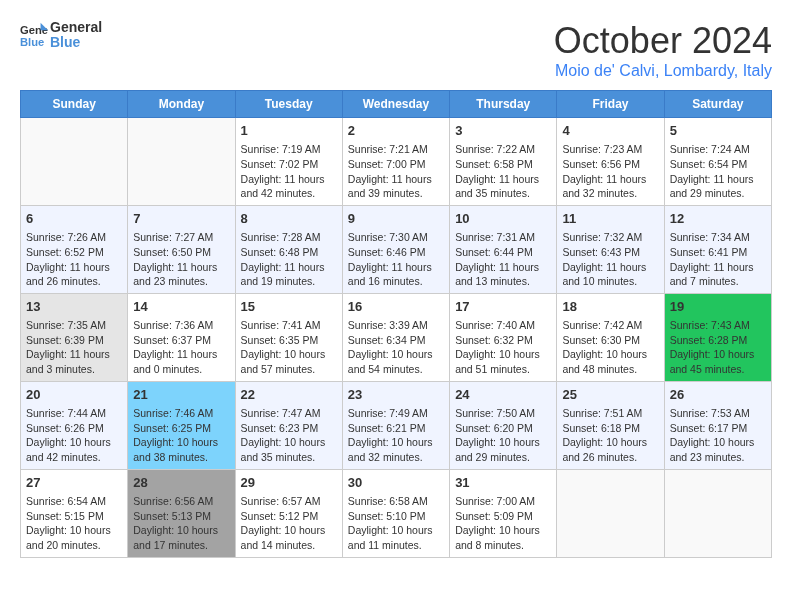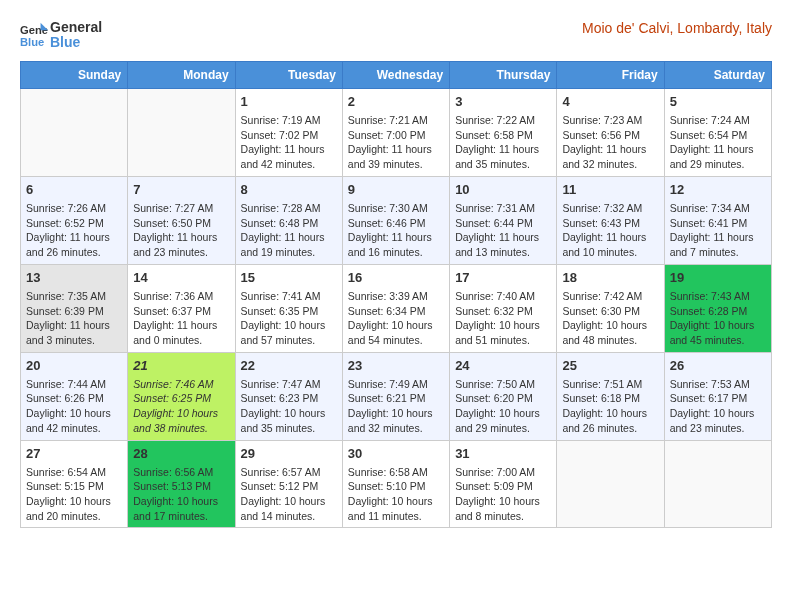--- a/index.html
+++ b/index.html
@@ -27,32 +27,32 @@
     }
     .title-section {
       text-align: right;
     }
     .month-title {
       font-size: 36px;
       font-weight: normal;
       color: #333;
     }
     .location {
-      font-size: 14px;
-      color: #c2410c;
+      font-size: 16px;
+      color: #3b82f6;
     }
     table {
       width: 100%;
       border-collapse: collapse;
       font-size: 11px;
     }
     .day-header {
       background-color: #4a90d9;
       color: white;
-      text-align: right;
+      text-align: center;
       padding: 6px 6px;
       font-size: 12px;
       font-weight: bold;
       border: 1px solid #3a7bc8;
     }
     td {
       border: 1px solid #ccc;
       vertical-align: top;
       padding: 4px 5px;
       width: 14.28%;
@@ -86,20 +86,21 @@
       <text x="0" y="14" font-size="12" font-weight="bold" fill="#333">General</text>
       <text x="0" y="27" font-size="12" font-weight="bold" fill="#4a90d9">Blue</text>
       <polygon points="22,2 30,10 22,10" fill="#4a90d9"></polygon>
     </svg>
     <div>
       <div style="font-size:14px;font-weight:bold;color:#333;line-height:1.1;">General</div>
       <div style="font-size:14px;font-weight:bold;color:#4a90d9;line-height:1.1;">Blue</div>
     </div>
   </div>
   <div class="title-section">
+    <div class="month-title">October 2024</div>
     <div class="location">Moio de' Calvi, Lombardy, Italy</div>
   </div>
 </div>
 
 <table>
   <thead>
     <tr>
     <th class="day-header">Sunday</th>
         <th class="day-header">Monday</th>
         <th class="day-header">Tuesday</th>
@@ -232,21 +233,21 @@
           <div>Daylight: 10 hours and 45 minutes.</div>
         </td>
       </tr>
       <tr>
         <td style="background: rgb(240, 244, 255);">
           <span class="day-num">20</span>
           <div>Sunrise: 7:44 AM</div>
           <div>Sunset: 6:26 PM</div>
           <div>Daylight: 10 hours and 42 minutes.</div>
         </td>
-        <td style="background: #bef264; font-style: italic;">
+        <td style="background: #7dd3fc;">
           <span class="day-num">21</span>
           <div>Sunrise: 7:46 AM</div>
           <div>Sunset: 6:25 PM</div>
           <div>Daylight: 10 hours and 38 minutes.</div>
         </td>
         <td style="background: rgb(240, 244, 255);">
           <span class="day-num">22</span>
           <div>Sunrise: 7:47 AM</div>
           <div>Sunset: 6:23 PM</div>
           <div>Daylight: 10 hours and 35 minutes.</div>
@@ -276,21 +277,21 @@
           <div>Daylight: 10 hours and 23 minutes.</div>
         </td>
       </tr>
       <tr>
         <td style="background: rgb(255, 255, 255);">
           <span class="day-num">27</span>
           <div>Sunrise: 6:54 AM</div>
           <div>Sunset: 5:15 PM</div>
           <div>Daylight: 10 hours and 20 minutes.</div>
         </td>
-        <td style="background: #22c55e;">
+        <td style="background: #a3a3a3;">
           <span class="day-num">28</span>
           <div>Sunrise: 6:56 AM</div>
           <div>Sunset: 5:13 PM</div>
           <div>Daylight: 10 hours and 17 minutes.</div>
         </td>
         <td style="background: rgb(255, 255, 255);">
           <span class="day-num">29</span>
           <div>Sunrise: 6:57 AM</div>
           <div>Sunset: 5:12 PM</div>
           <div>Daylight: 10 hours and 14 minutes.</div>

